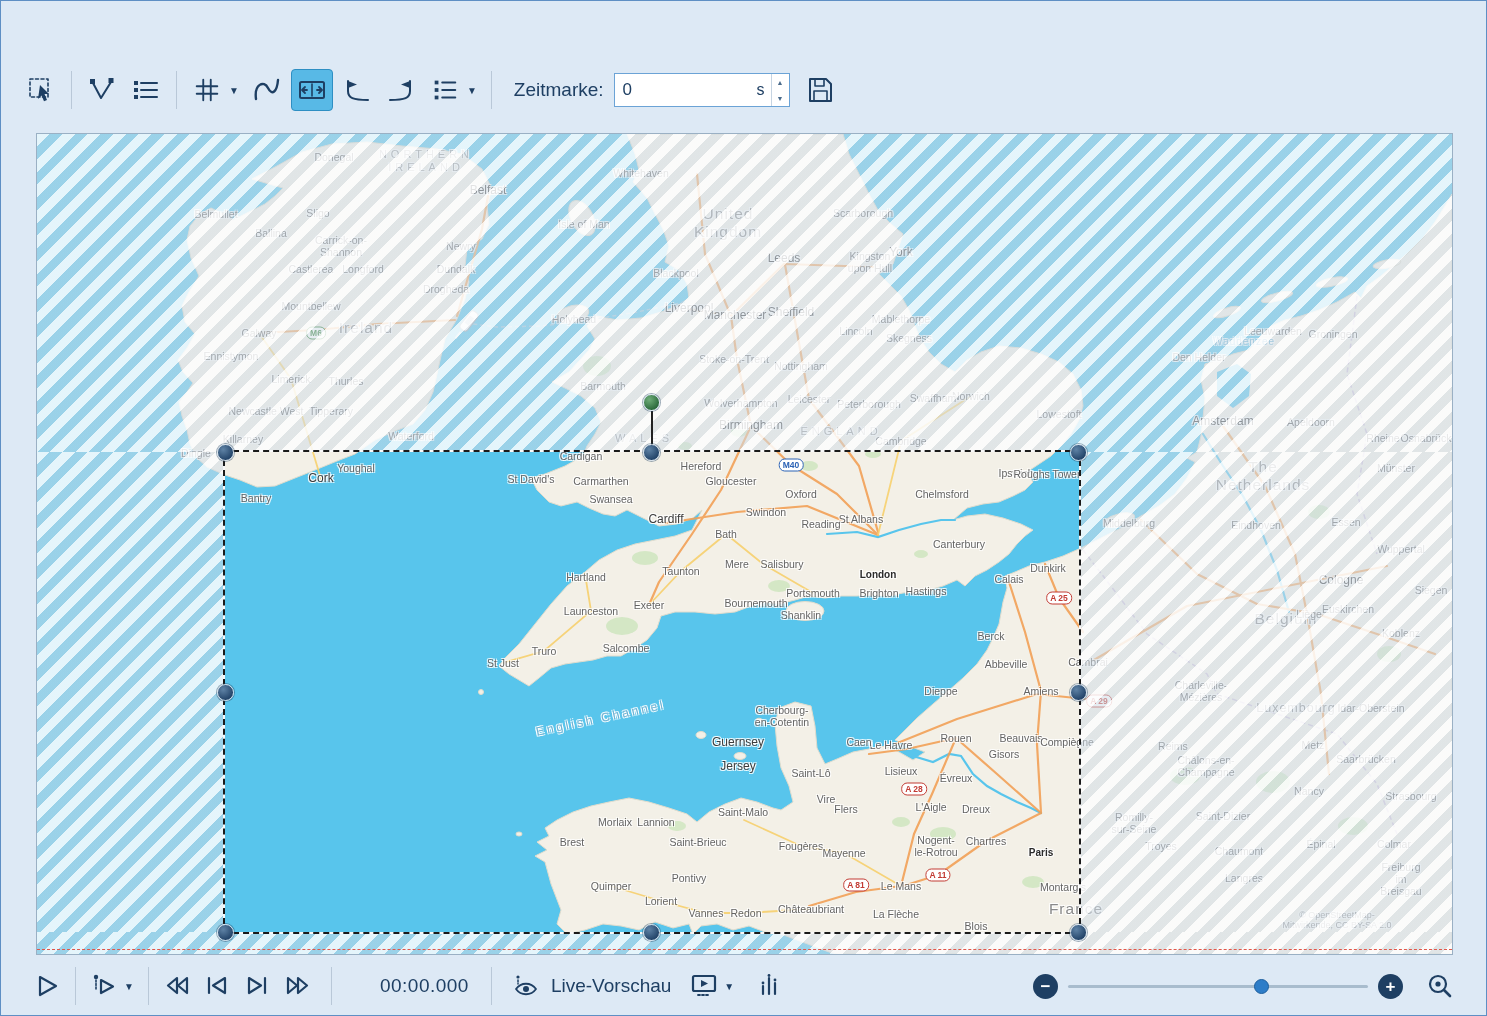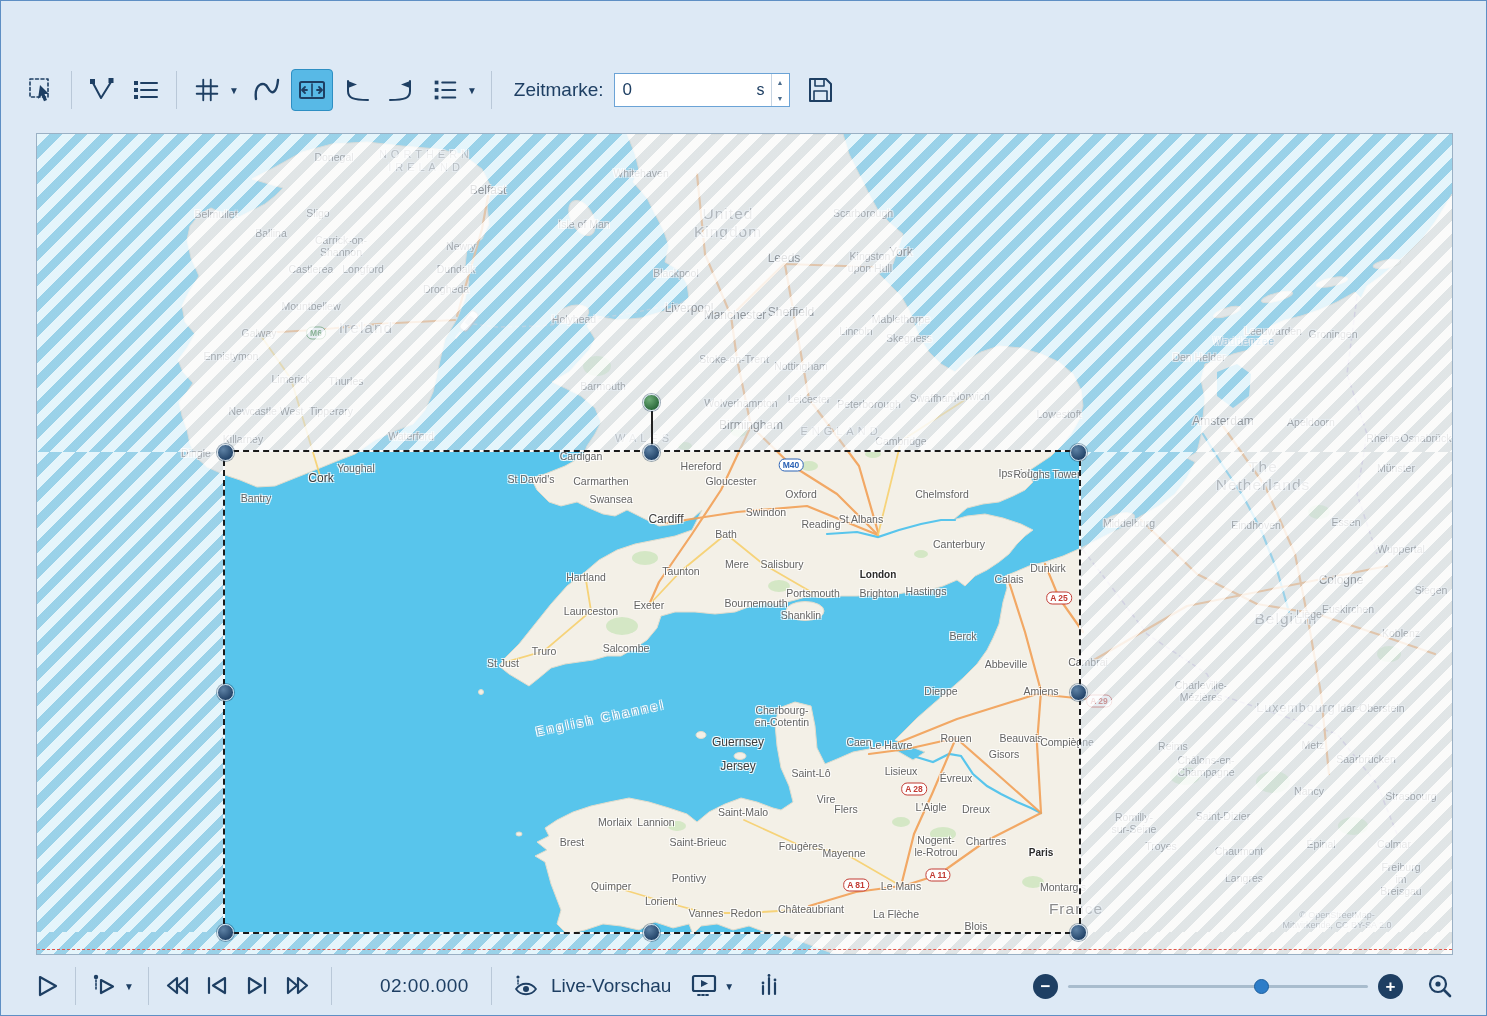--- a/index.html
+++ b/index.html
@@ -347,21 +347,21 @@
         <span class="lbl " style="left: 889px; top: 457px;">Hastings</span>
         <span class="lbl " style="left: 612px; top: 471px;">Exeter</span>
         <span class="lbl " style="left: 764px; top: 481px;">Shanklin</span>
         <span class="lbl " style="left: 554px; top: 477px;">Launceston</span>
         <span class="lbl " style="left: 507px; top: 517px;">Truro</span>
         <span class="lbl " style="left: 589px; top: 514px;">Salcombe</span>
         <span class="lbl " style="left: 466px; top: 529px;">St Just</span>
         <span class="lbl water" style="left: 564px; top: 585px;">English Channel</span>
         <span class="lbl " style="left: 972px; top: 445px;">Calais</span>
         <span class="lbl " style="left: 1011px; top: 434px;">Dunkirk</span>
-        <span class="lbl " style="left: 926px; top: 502px; text-align: right;">Berck</span>
+        <span class="lbl " style="left: 954px; top: 502px; text-align: right;">Berck</span>
         <span class="lbl " style="left: 969px; top: 530px;">Abbeville</span>
         <span class="lbl " style="left: 904px; top: 557px;">Dieppe</span>
         <span class="lbl " style="left: 1004px; top: 557px;">Amiens</span>
         <span class="lbl " style="left: 745px; top: 582px; text-align: center;">Cherbourg-
 en-Cotentin</span>
         <span class="lbl city" style="left: 677px; top: 609px; margin-left: 24px;">Guernsey</span>
         <span class="lbl " style="left: 854px; top: 611px;">Le Havre</span>
         <span class="lbl " style="left: 919px; top: 604px;">Rouen</span>
         <span class="lbl " style="left: 984px; top: 604px;">Beauvais</span>
         <span class="lbl " style="left: 1030px; top: 608px;">Compiègne</span>
@@ -504,21 +504,21 @@
           <line x1="22" y1="6" x2="22" y2="21"></line>
         </svg>
     </div>
     <div class="bbtn">
       <svg width="28" height="28" viewBox="0 0 28 28">
           <path d="M5 6 L14 13.5 L5 21 Z"></path>
           <path d="M15 6 L24 13.5 L15 21 Z"></path>
         </svg>
     </div>
     <div class="vdiv" style="margin-left:14px;"></div>
-    <span class="time">02:00.000</span>
+    <span class="time">00:00.000</span>
     <div class="vdiv"></div>
     <div class="bbtn" style="margin-left:8px;">
       <svg width="28" height="28" viewBox="0 0 28 28">
         <circle cx="7" cy="5" r="1.6" fill="#1e3f63" stroke="none"></circle>
         <line x1="7" y1="8" x2="7" y2="12" stroke-dasharray="2 1.5" stroke-width="1.5"></line>
         <path d="M5 17 C10 10 20 10 25 17 C20 24 10 24 5 17 Z" stroke-width="1.8"></path>
         <circle cx="15" cy="17" r="3" fill="#1e3f63" stroke="none"></circle>
       </svg>
     </div>
     <span class="lv-label">Live-Vorschau</span>

